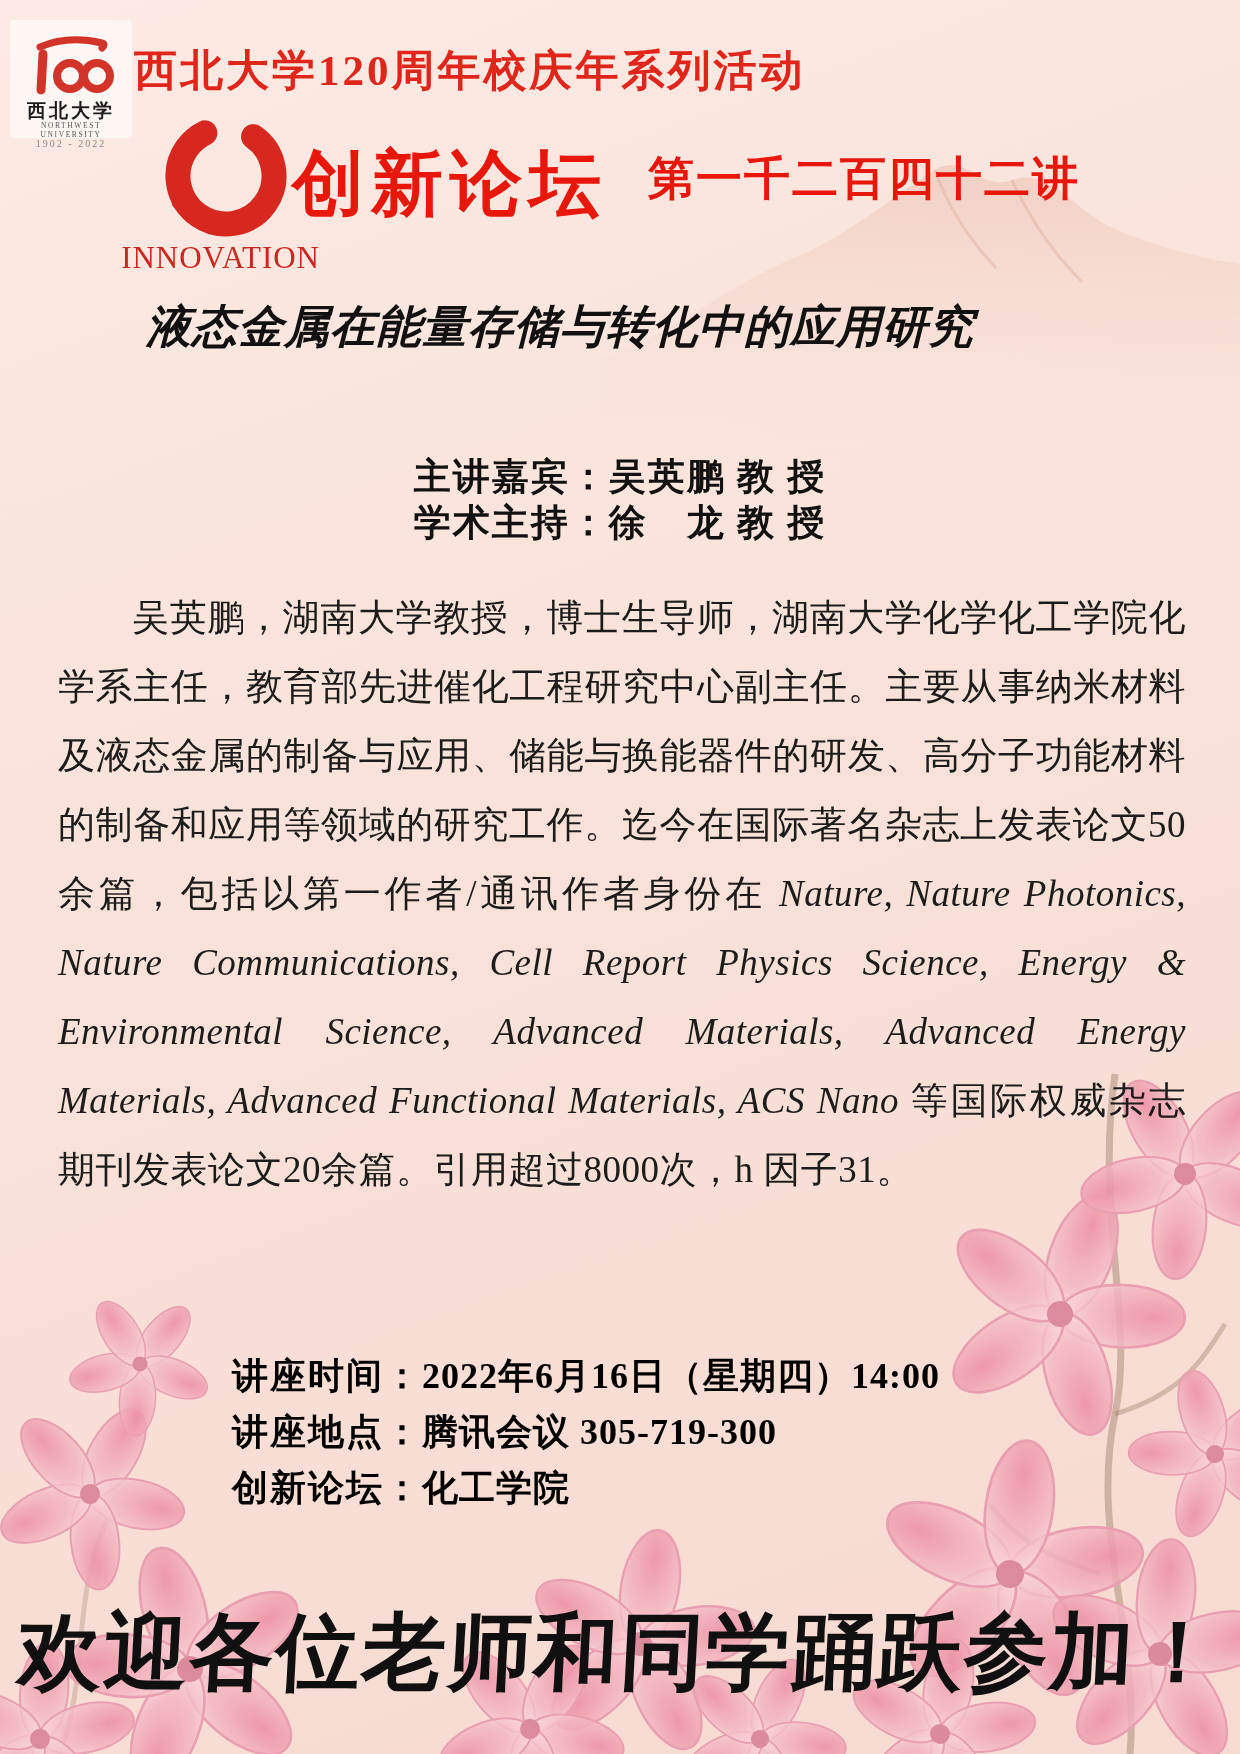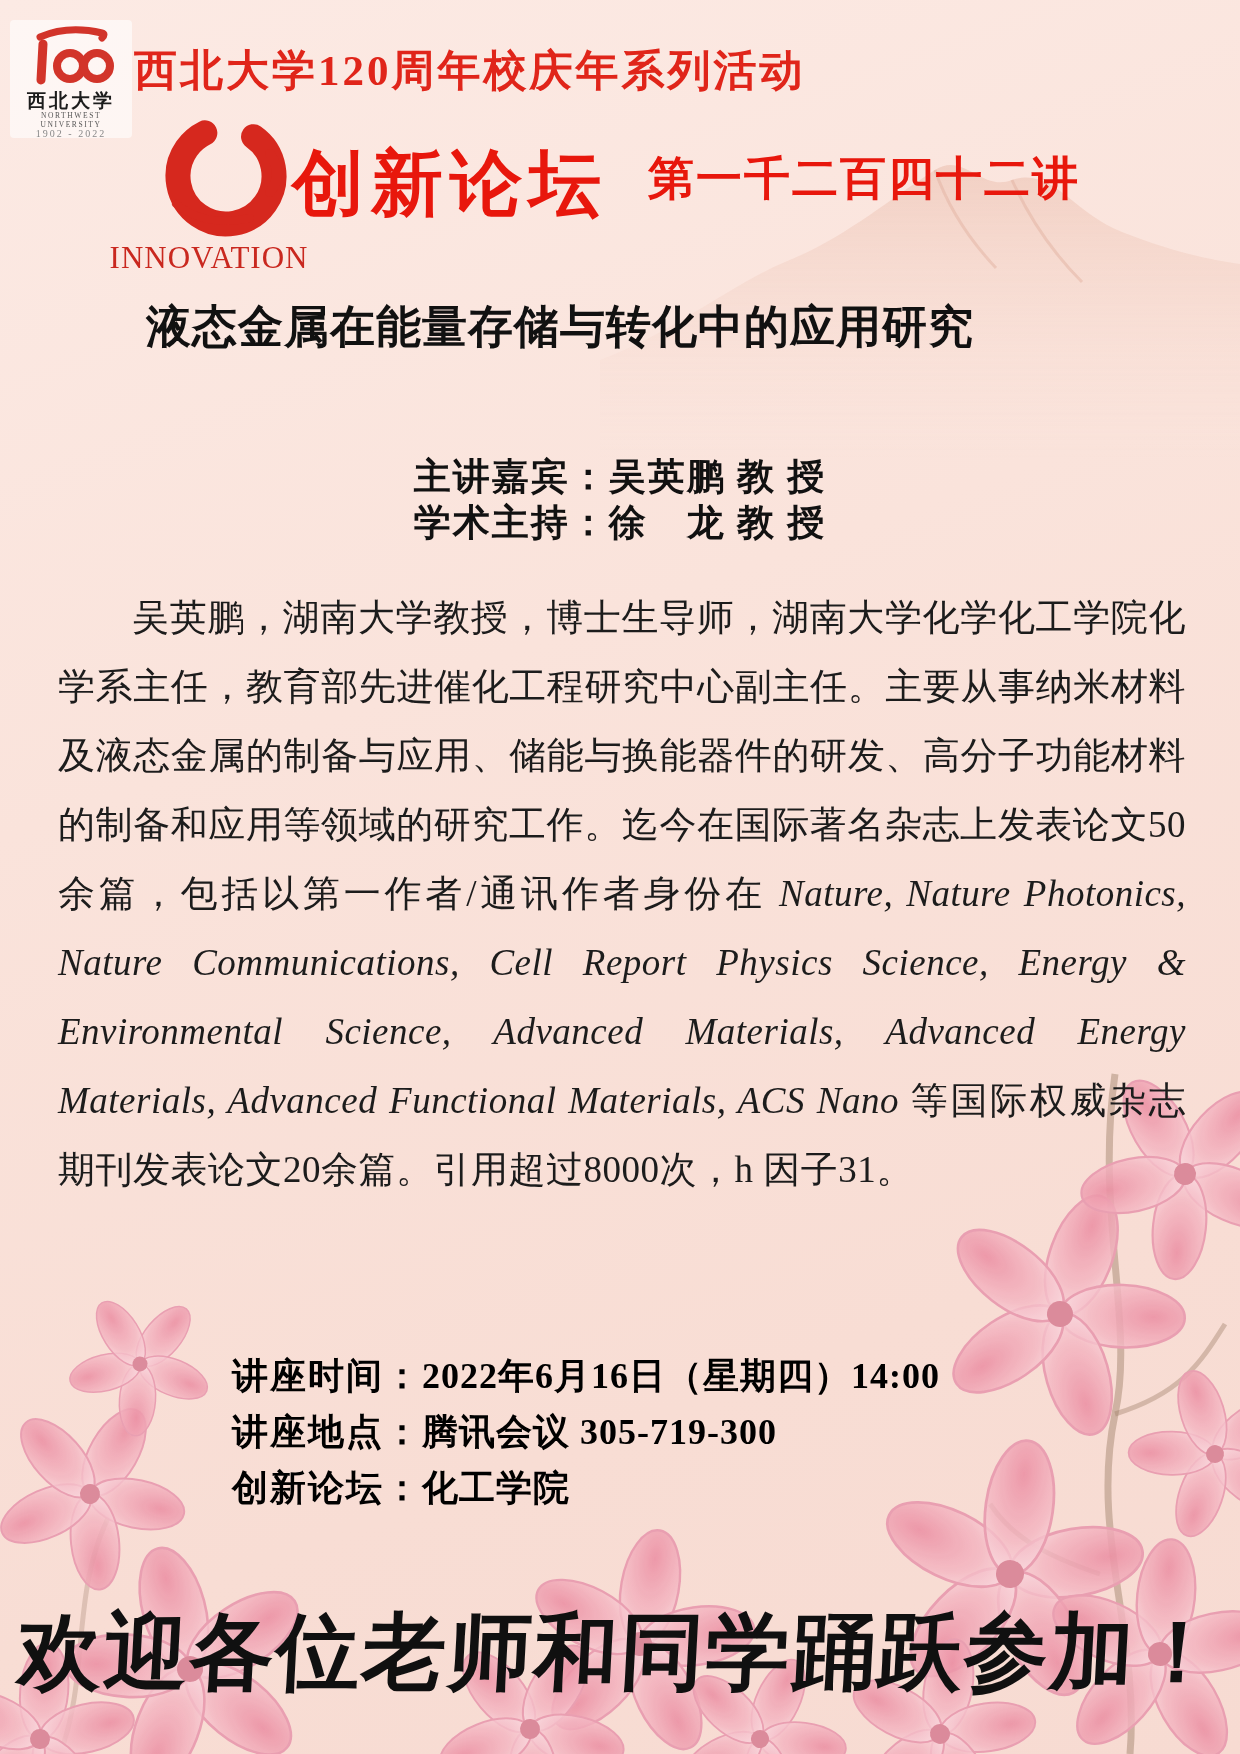--- a/index.html
+++ b/index.html
@@ -13,50 +13,50 @@
     color:#141414;
   }
   .decor{position:absolute;pointer-events:none;}
   .mountain{right:0;top:30px;opacity:.6;}
   .flowers{left:0;bottom:0;opacity:.85;}
 
   
   .logo-box{
     position:absolute;left:10px;top:20px;width:122px;height:118px;
     background:rgba(255,255,255,.6);border-radius:4px;
-    text-align:center;padding-top:4px;box-sizing:border-box;
+    text-align:center;padding-top:14px;box-sizing:border-box;
   }
   .logo-cn{font-size:19px;font-weight:700;letter-spacing:3px;color:#1c1c1c;line-height:20px;margin-top:1px;}
   .logo-en{font-size:7.5px;letter-spacing:1.6px;color:#555;line-height:9px;}
   .logo-years{font-size:10px;letter-spacing:2px;color:#888;line-height:9px;}
   .series-title{
     position:absolute;left:134px;top:42px;
     font-size:43px;font-weight:700;color:#e0251a;letter-spacing:3px;
     white-space:nowrap;
   }
   .inno-ring{position:absolute;left:138px;top:106px;}
   .inno-word{
-    position:absolute;left:98px;top:240px;width:222px;text-align:center;
+    position:absolute;left:98px;top:240px;width:222px;text-align:right;
     font-size:31px;color:#c9281f;letter-spacing:1px;font-weight:400;
   }
   .forum-title{
     position:absolute;left:292px;top:136px;
     font-family:Liberation Sans, sans-serif;
     font-size:72px;font-weight:900;color:#e8170c;letter-spacing:7px;white-space:nowrap;
   }
   .lecture-no{
     position:absolute;left:648px;top:148px;
     font-family:"Liberation Sans", sans-serif;
     font-size:46px;font-weight:700;color:#e8170c;letter-spacing:2px;white-space:nowrap;
   }
 
   
   .event-title{
     position:absolute;left:0;width:1120px;top:297px;text-align:center;
-    font-size:45px;font-weight:700;color:#111;letter-spacing:1px;white-space:nowrap;
+    font-size:45px;font-weight:700;color:#111;letter-spacing:1px;white-space:nowrap;font-style:italic;
   }
   .speaker-line,.host-line{
     position:absolute;left:0;right:0;text-align:center;
     font-size:37px;font-weight:700;color:#111;letter-spacing:2px;white-space:nowrap;
   }
   .speaker-line{top:452px;}
   .host-line{top:498px;}
 
   
   .bio{

